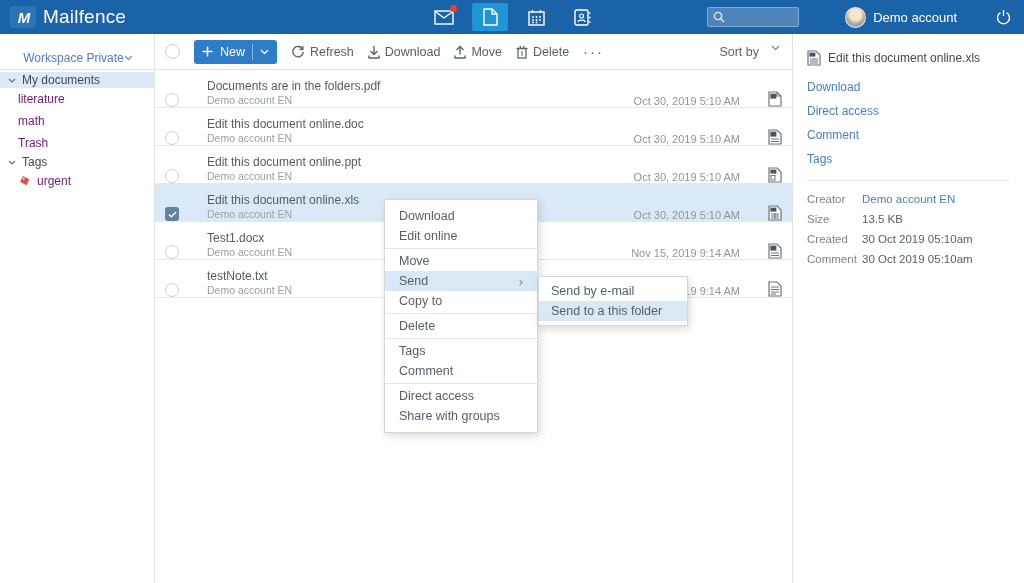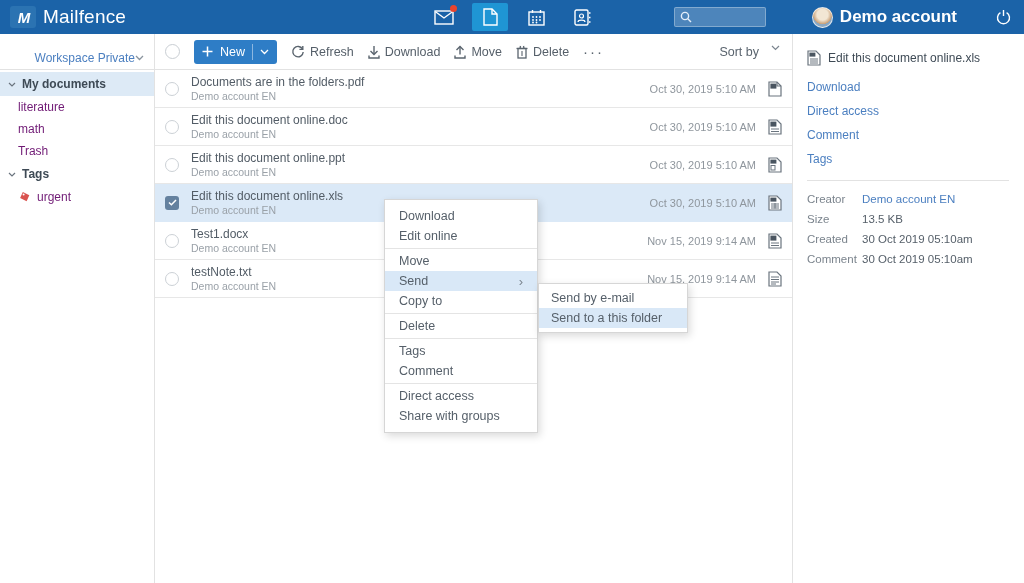--- a/index.html
+++ b/index.html
@@ -13,65 +13,65 @@
   .brand-name { color:#fff; font-size:19px; font-weight:400; letter-spacing:.2px; }
   .nav-icons { display:flex; align-items:center; gap:10px; margin-left:300px; }
   .nav-tile { position:relative; width:36px; height:28px; display:flex; align-items:center; justify-content:center; border-radius:2px; cursor:pointer; }
   .nav-tile.active { background:#1f95d4; }
   .badge-dot { position:absolute; top:2px; right:5px; width:7px; height:7px; border-radius:50%; background:#e8442e; }
   .top-right { margin-left:auto; display:flex; align-items:center; gap:12px; }
   .searchbox { display:flex; align-items:center; width:92px; height:20px; background:rgba(255,255,255,.22); border:1px solid rgba(255,255,255,.30); border-radius:2px; padding:0 5px; gap:4px; }
   .searchbox input { flex:1; min-width:0; border:0; outline:0; background:transparent; color:#fff; font-size:11px; }
   .account { display:flex; align-items:center; gap:7px; margin-left:34px; cursor:pointer; }
   .avatar { width:21px; height:21px; border-radius:50%; background:radial-gradient(circle at 50% 35%, #f2e6d4 0 35%, #c9a077 60%, #8aa7c2 61%); border:1px solid rgba(255,255,255,.7); }
-  .account-name { color:#fff; font-size:17px; font-weight:bold; }
+  .account-name { color:#fff; font-size:13px; font-weight:normal; }
   .power { margin-left:26px; cursor:pointer; display:flex; }
 
   
   .content { display:flex; height:549px; }
   .sidebar { width:155px; border-right:1px solid #e2e2e2; }
   .main { width:638px; border-right:1px solid #e2e2e2; display:flex; flex-direction:column; }
   .rightpanel { width:230px; padding:12px 14px; }
 
   
-  .ws-header { height:36px; display:flex; align-items:center; justify-content:flex-end; padding:12px 10px 0 12px; border-bottom:1px solid #e2e2e2; cursor:pointer; }
+  .ws-header { height:36px; display:flex; align-items:center; justify-content:center; padding:12px 10px 0 12px; border-bottom:1px solid #e2e2e2; cursor:pointer; }
   .ws-label { color:#4b7fc0; font-size:12px; }
   .tree { padding-top:2px; font-size:12px; color:#54606b; }
-  .tree-root { display:flex; align-items:center; gap:6px; height:24px; padding-left:8px; font-weight:bold; color:#3e4a55; cursor:pointer; }
+  .tree-root { display:flex; align-items:center; gap:6px; height:16px; padding-left:8px; font-weight:normal; color:#3e4a55; cursor:pointer; }
   .tree-root.selected { background:#ddeaf6; }
   .tree-item { height:22px; display:flex; align-items:center; padding-left:18px; cursor:pointer; color:#701a75; gap:6px; }
   .chev { color:#8a949e; display:flex; }
 
   
   .toolbar { height:36px; display:flex; align-items:center; border-bottom:1px solid #e2e2e2; padding:0 12px 0 10px; gap:14px; color:#555f69; font-size:12.5px; }
   .sel-circle { width:15px; height:15px; border:1px solid #c9ced3; border-radius:50%; cursor:pointer; flex:none; }
   .btn-new { display:flex; align-items:center; height:24px; background:#2e7dc6; color:#fff; border-radius:3px; padding:0 8px; gap:7px; cursor:pointer; font-size:12.5px; }
   .btn-new .divider { width:1px; height:16px; background:rgba(255,255,255,.45); }
   .tool { display:flex; align-items:flex-start; gap:5px; cursor:pointer; }
   .sortby { margin-left:auto; display:flex; align-items:flex-start; gap:12px; color:#5a646e; cursor:pointer; }
 
   
-  .row { height:38px; border-bottom:1px solid #e7e7e7; display:flex; align-items:center; padding:0 10px; gap:12px; cursor:pointer; }
+  .row { height:38px; border-bottom:1px solid #e7e7e7; display:flex; align-items:flex-end; padding:0 10px; gap:28px; cursor:pointer; }
   .row.selected { background:#dbe9f7; border-bottom-color:#dbe9f7; }
   .row-check { width:14px; height:14px; border:1px solid #ccd1d6; border-radius:50%; flex:none; }
   .row.selected .row-check { border:0; border-radius:3px; background:#64819f; display:flex; align-items:center; justify-content:center; }
   .row-main { flex:1; min-width:0; }
   .row-name { font-size:12px; color:#525c66; line-height:15px; }
   .row-owner { font-size:10.5px; color:#9aa1a8; line-height:13px; }
   .row-date { font-size:11px; color:#8f969d; white-space:nowrap; }
   .file-ic { flex:none; display:flex; }
 
   
   .ctx { position:absolute; left:384px; top:199px; width:154px; background:#fff; border:1px solid #d6d6d6; box-shadow:2px 3px 8px rgba(0,0,0,.15); padding:4px 0; z-index:10; font-size:12.5px; color:#555f69; }
   .ctx-group { padding:2px 0; }
   .ctx-group + .ctx-group { border-top:1px solid #e4e4e4; }
   .ctx-item { height:20px; display:flex; align-items:center; justify-content:space-between; padding:0 14px; cursor:pointer; }
   .ctx-item.hl { background:#d9e8f7; }
   .ctx-arrow { color:#7b858f; font-size:13px; }
-  .submenu { position:absolute; left:538px; top:283px; width:150px; background:#fff; border:1px solid #d6d6d6; box-shadow:2px 3px 8px rgba(0,0,0,.15); padding:4px 0; z-index:11; font-size:12.5px; color:#555f69; }
+  .submenu { position:absolute; left:538px; top:276px; width:150px; background:#fff; border:1px solid #d6d6d6; box-shadow:2px 3px 8px rgba(0,0,0,.15); padding:4px 0; z-index:11; font-size:12.5px; color:#555f69; }
   .submenu .ctx-item { padding:0 12px; }
 
   
   .pv-title { display:flex; align-items:center; gap:7px; font-size:12px; color:#3e4a55; margin:4px 0 14px 0; }
   .pv-link { font-size:12px; color:#4b7fc0; margin-bottom:10px; cursor:pointer; }
   .pv-divider { height:1px; background:#e2e2e2; margin:14px 0 12px 0; }
   .pv-row { display:flex; font-size:11.5px; margin-bottom:8px; }
   .pv-label { width:55px; color:#7b848d; flex:none; }
   .pv-value { color:#555f69; }
   .pv-value.link { color:#4b7fc0; cursor:pointer; }

